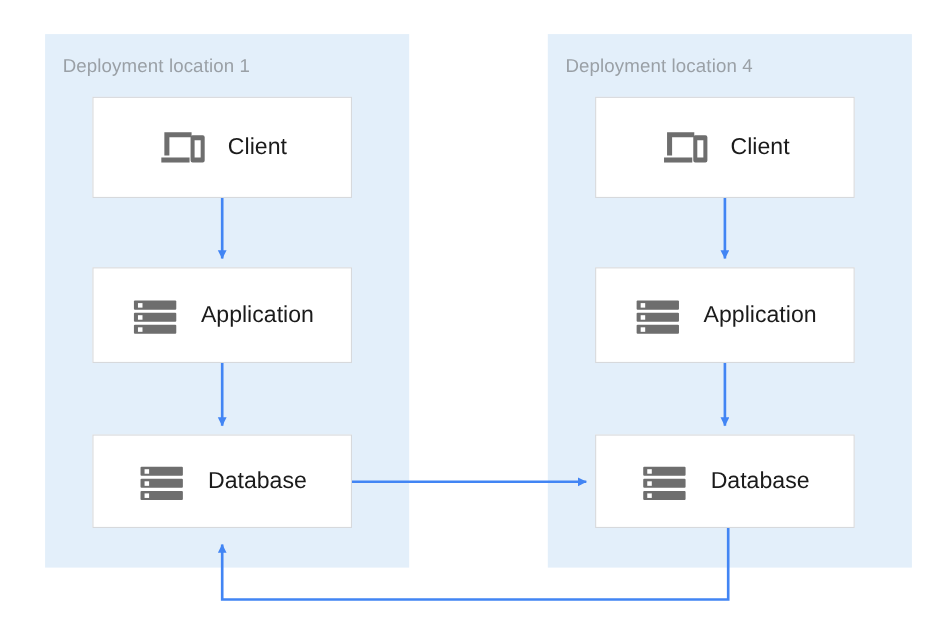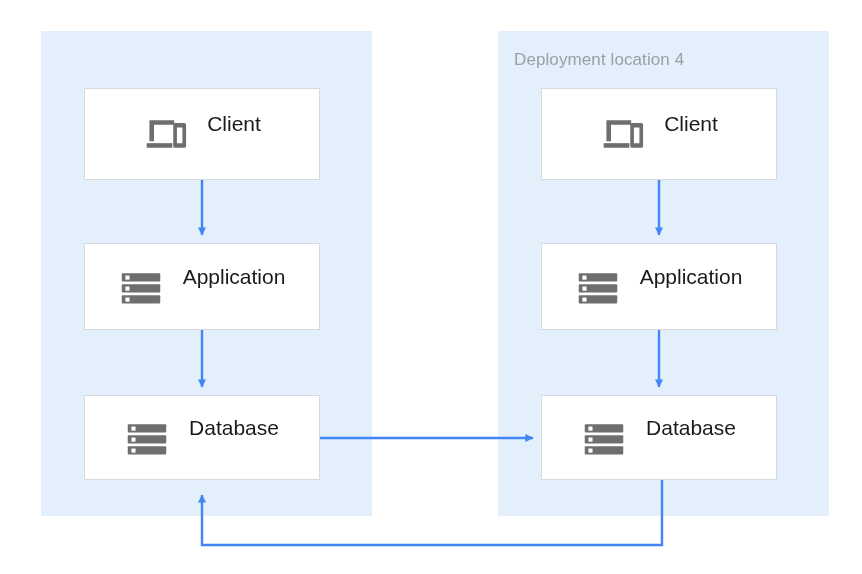--- a/index.html
+++ b/index.html
@@ -32,21 +32,21 @@
     position:absolute;
     background:#ffffff;
     border:1px solid #D7D9DC;
     box-sizing:border-box;
     display:flex;
     align-items:center;
     justify-content:center;
   }
   .node-inner{
     display:flex;
-    align-items:flex-start;
+    align-items:center;
     gap:20px;
   }
   .node-label{
     color:#1b1b1b;
     font-size:21px;
     line-height:24px;
     white-space:nowrap;
   }
   .node-icon{
     width:44px;height:44px;
@@ -57,20 +57,21 @@
   
   .edge{position:absolute;}
   svg.edge{overflow:visible;}
 </style>
 </head>
 <body>
 
 <div id="diagram">
 
   <div class="zone" style="left:41px;top:31px;width:331px;height:485px;"></div>
+  <div class="zone-label" style="left:57px;top:50px;">Deployment location 1</div>
 
   <div class="node" style="left:84px;top:88px;width:236px;height:92px;">
     <div class="node-inner">
       <svg class="node-icon" viewBox="0 0 48 48">
         <g fill="#6E6E6E">
           <path d="M7 9 h27 v5 H12 v18 H7 Z"></path>
           <rect x="4" y="34" width="28" height="5"></rect>
           <path d="M35 12 h10 a2 2 0 0 1 2 2 v23 a2 2 0 0 1 -2 2 h-10 a2 2 0 0 1 -2 -2 v-23 a2 2 0 0 1 2 -2 Z
                    M37 17 v17 h6 v-17 Z"></path>
         </g>

